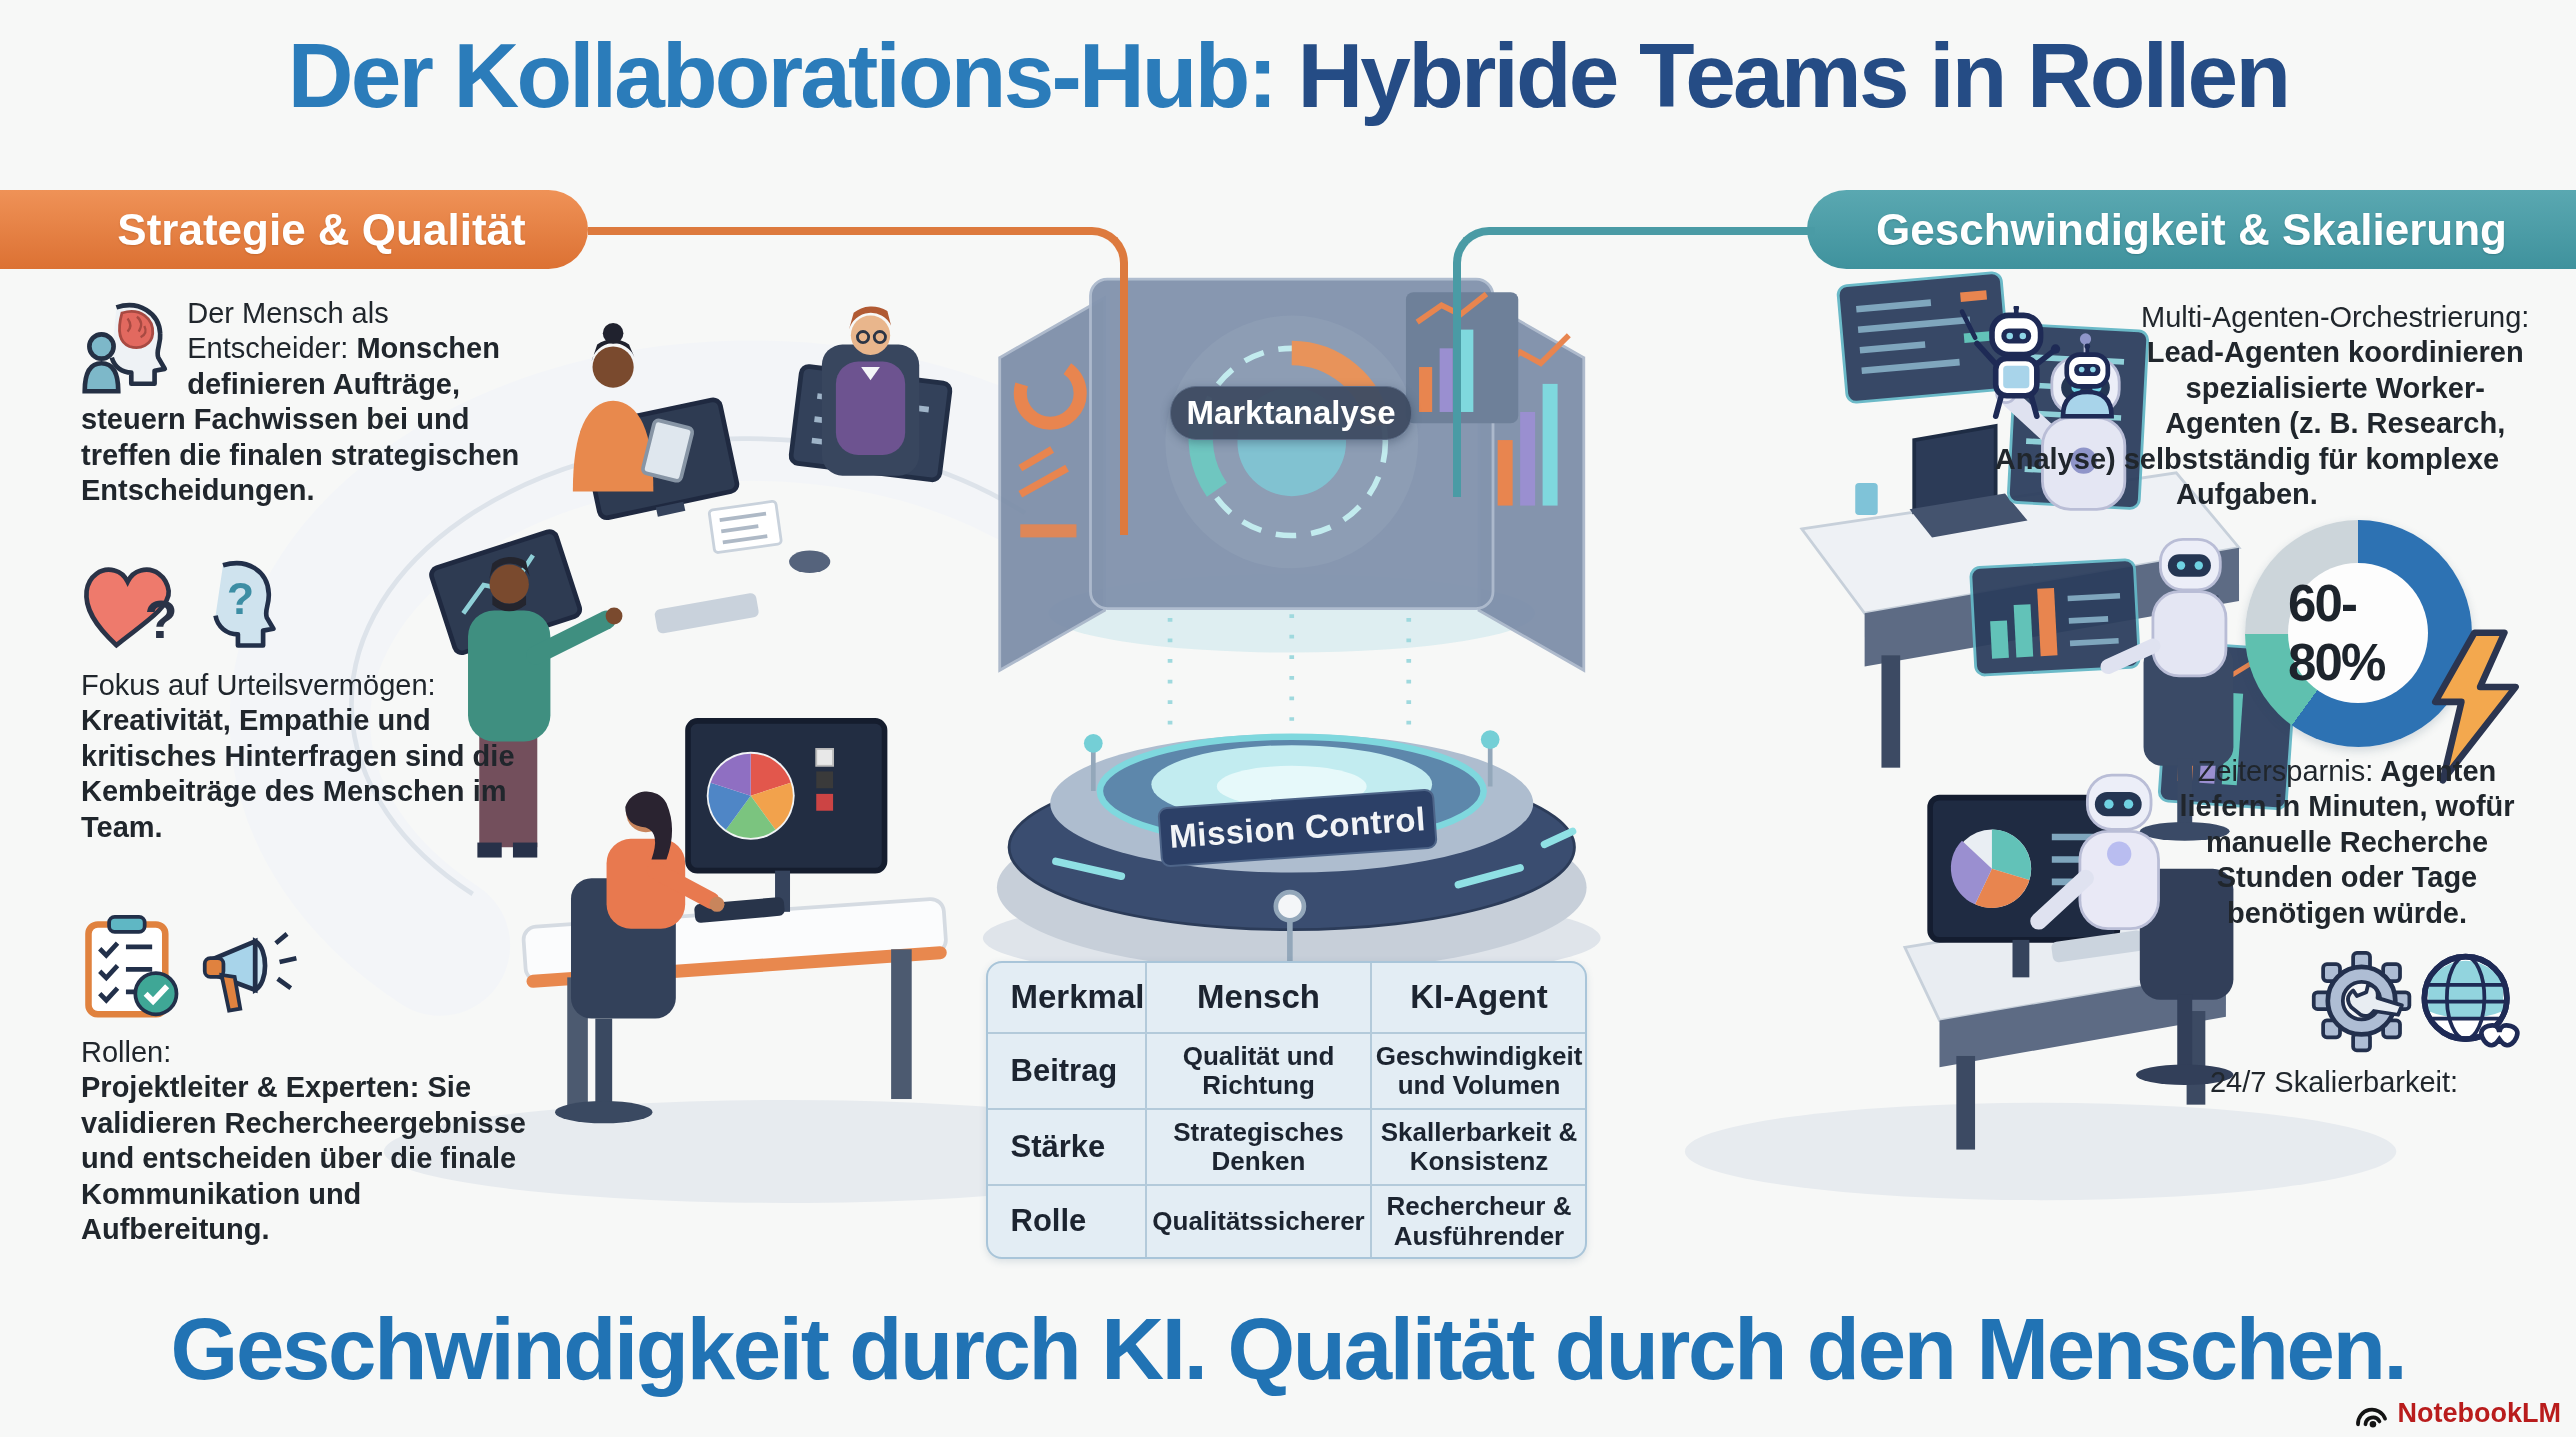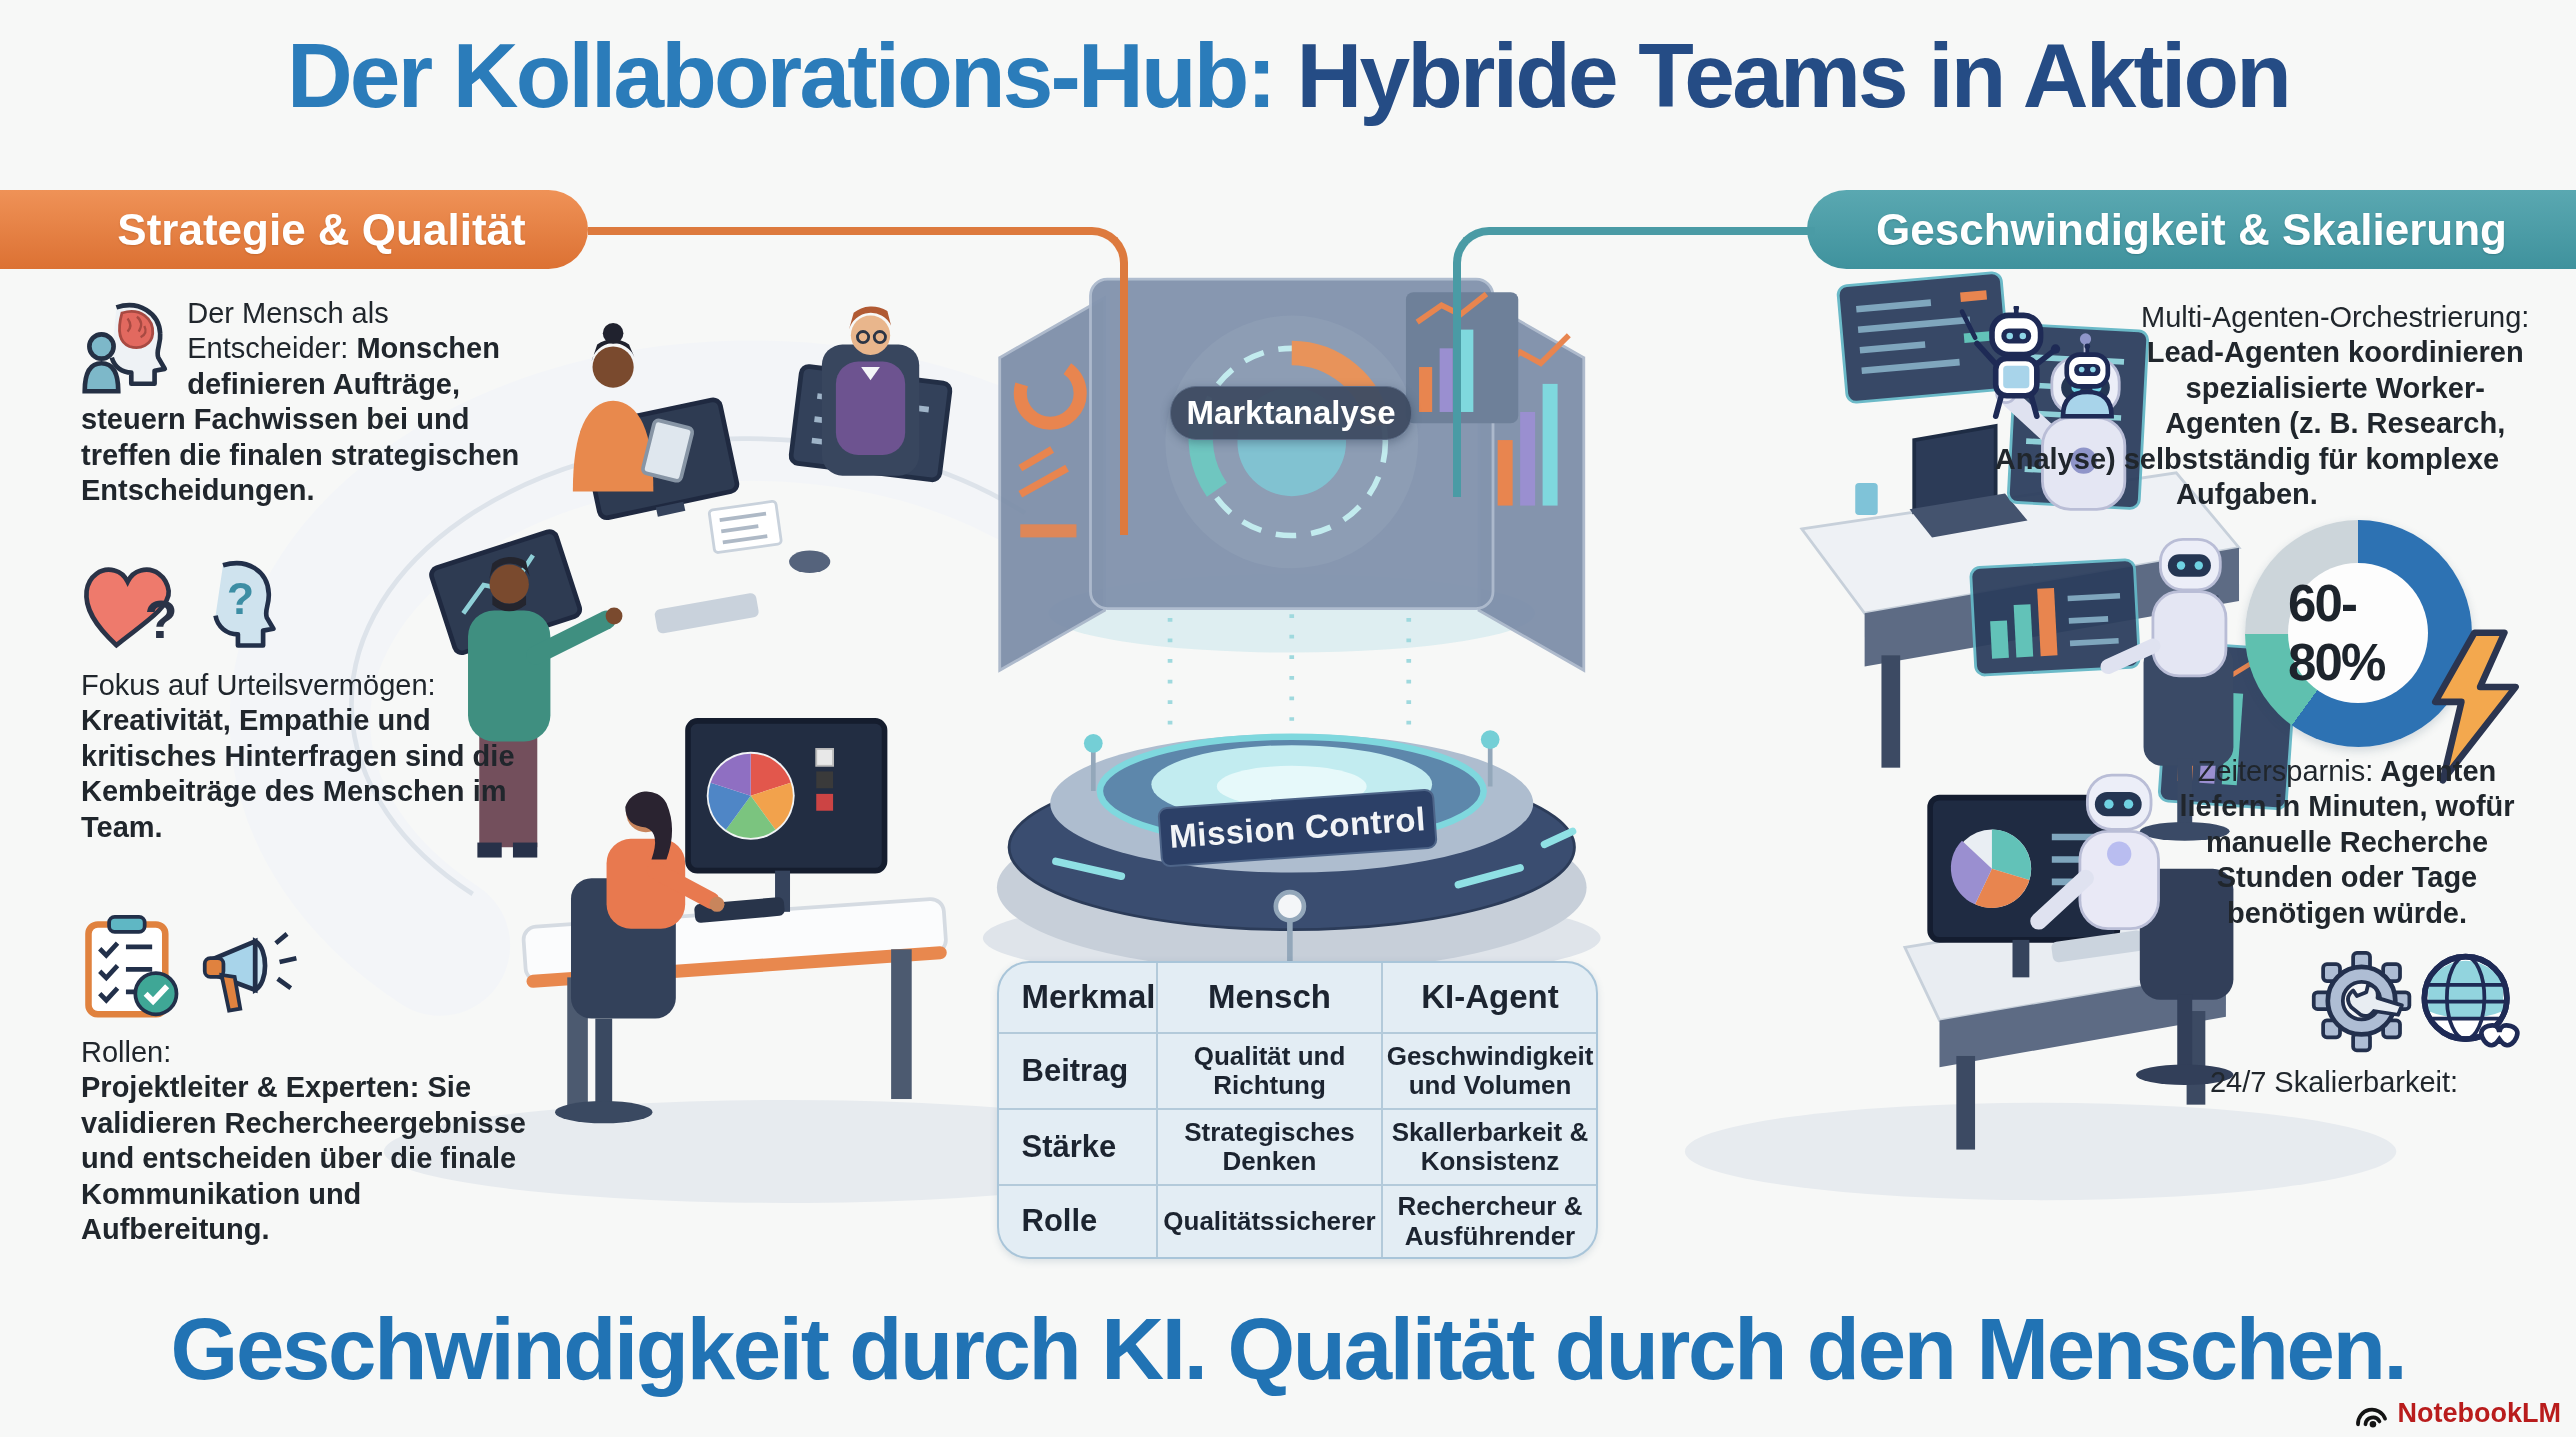--- a/index.html
+++ b/index.html
@@ -38,23 +38,23 @@
   .donut{left:2245px;top:520px;width:227px;height:227px;border-radius:50%;box-shadow:0 3.7px 9.4px rgba(40,70,100,.18);}
   .donut-hole{position:absolute;left:43px;top:43px;width:140px;height:140px;border-radius:50%;background:#fdfdfd;
     display:flex;align-items:center;justify-content:center;font-size:51px;font-weight:800;color:#1d242c;letter-spacing:-1.9px;}
   .bolt{left:2422px;top:629px;width:105px;height:157px;}
   
   .pill{left:1170px;top:386px;width:240px;height:52px;border-radius:26px;background:rgba(62,76,99,.96);border:1.9px solid #5d6d87;
     color:#fff;font-size:33px;font-weight:800;display:flex;align-items:center;justify-content:center;box-shadow:0 2.8px 9.4px rgba(30,45,70,.35);}
   .mission{left:1159px;top:798px;width:273px;height:56px;background:#2c4067;border:2.8px solid #4d6488;border-radius:9.4px;
     transform:rotate(-4deg);color:#f2f4f7;font-size:33px;font-weight:800;display:flex;align-items:center;justify-content:center;letter-spacing:0.5px;}
   
-  .ctable{left:986px;top:961px;width:601px;height:298px;background:#e3edf4;border:2.8px solid #a9c5d9;border-radius:32px;
+  .ctable{left:986px;top:961px;width:601px;height:298px;background:#e3edf4;border:2.8px solid #a9c5d9;border-radius:16px;
     box-sizing:border-box;display:grid;grid-template-columns:159px 225px 1fr;grid-template-rows:71px 76px 76px 1fr;overflow:hidden;
-    box-shadow:0 2.8px 7.5px rgba(70,100,130,.15);margin-left:11px;}
+    box-shadow:0 2.8px 7.5px rgba(70,100,130,.15);}
   .ctable .cell{display:flex;align-items:center;justify-content:center;text-align:center;font-size:26px;line-height:1.12;font-weight:600;
     border-bottom:2.8px solid #b3cada;padding:1.9px 3.7px;box-sizing:border-box;color:#1c2430;}
   .ctable .c1{justify-content:flex-start;text-align:left;padding-left:22.5px;font-weight:800;font-size:31px;border-right:2.8px solid #b3cada;}
   .ctable .c2{border-right:2.8px solid #b3cada;}
   .ctable .hd{font-weight:800;font-size:33px;}
   .ctable .lastrow{border-bottom:none;}
   
   .tagline{top:1299px;left:0;width:100%;text-align:center;font-size:87px;font-weight:800;letter-spacing:-2.3px;color:#2173b4;white-space:nowrap;}
   .brand{top:1398px;right:15px;display:flex;align-items:center;gap:7.5px;font-size:27px;font-weight:700;color:#b91c1c;}
 </style>
@@ -305,21 +305,21 @@
         <rect x="2230" y="828" width="68" height="58" rx="26" fill="#eceef8" stroke="#b9bdd6" stroke-width="3"></rect>
         <rect x="2238" y="846" width="50" height="26" rx="13" fill="#253653"></rect>
         <circle cx="2253" cy="859" r="5" fill="#6fd2e2"></circle>
           <circle cx="2274" cy="859" r="5" fill="#6fd2e2"></circle>
         <circle cx="2264" cy="912" r="13" fill="#b9bdf0"></circle>
       </g>
     </g>
   </svg>
 
   <div class="abs title">
-    <span class="t1">Der Kollaborations-Hub:</span><span class="t2"> Hybride Teams in Aktion</span>
+    <span class="t1">Der Kollaborations-Hub:</span><span class="t2"> Hybride Teams in Rollen</span>
   </div>
 
   <div class="abs banner banner-left">
     <span>Strategie &amp; Qualität</span>
   </div>
   <div class="abs banner banner-right">
     <span>Geschwindigkeit &amp; Skalierung</span>
   </div>
   <div class="abs conn-left"></div>
   <div class="abs conn-right"></div>

